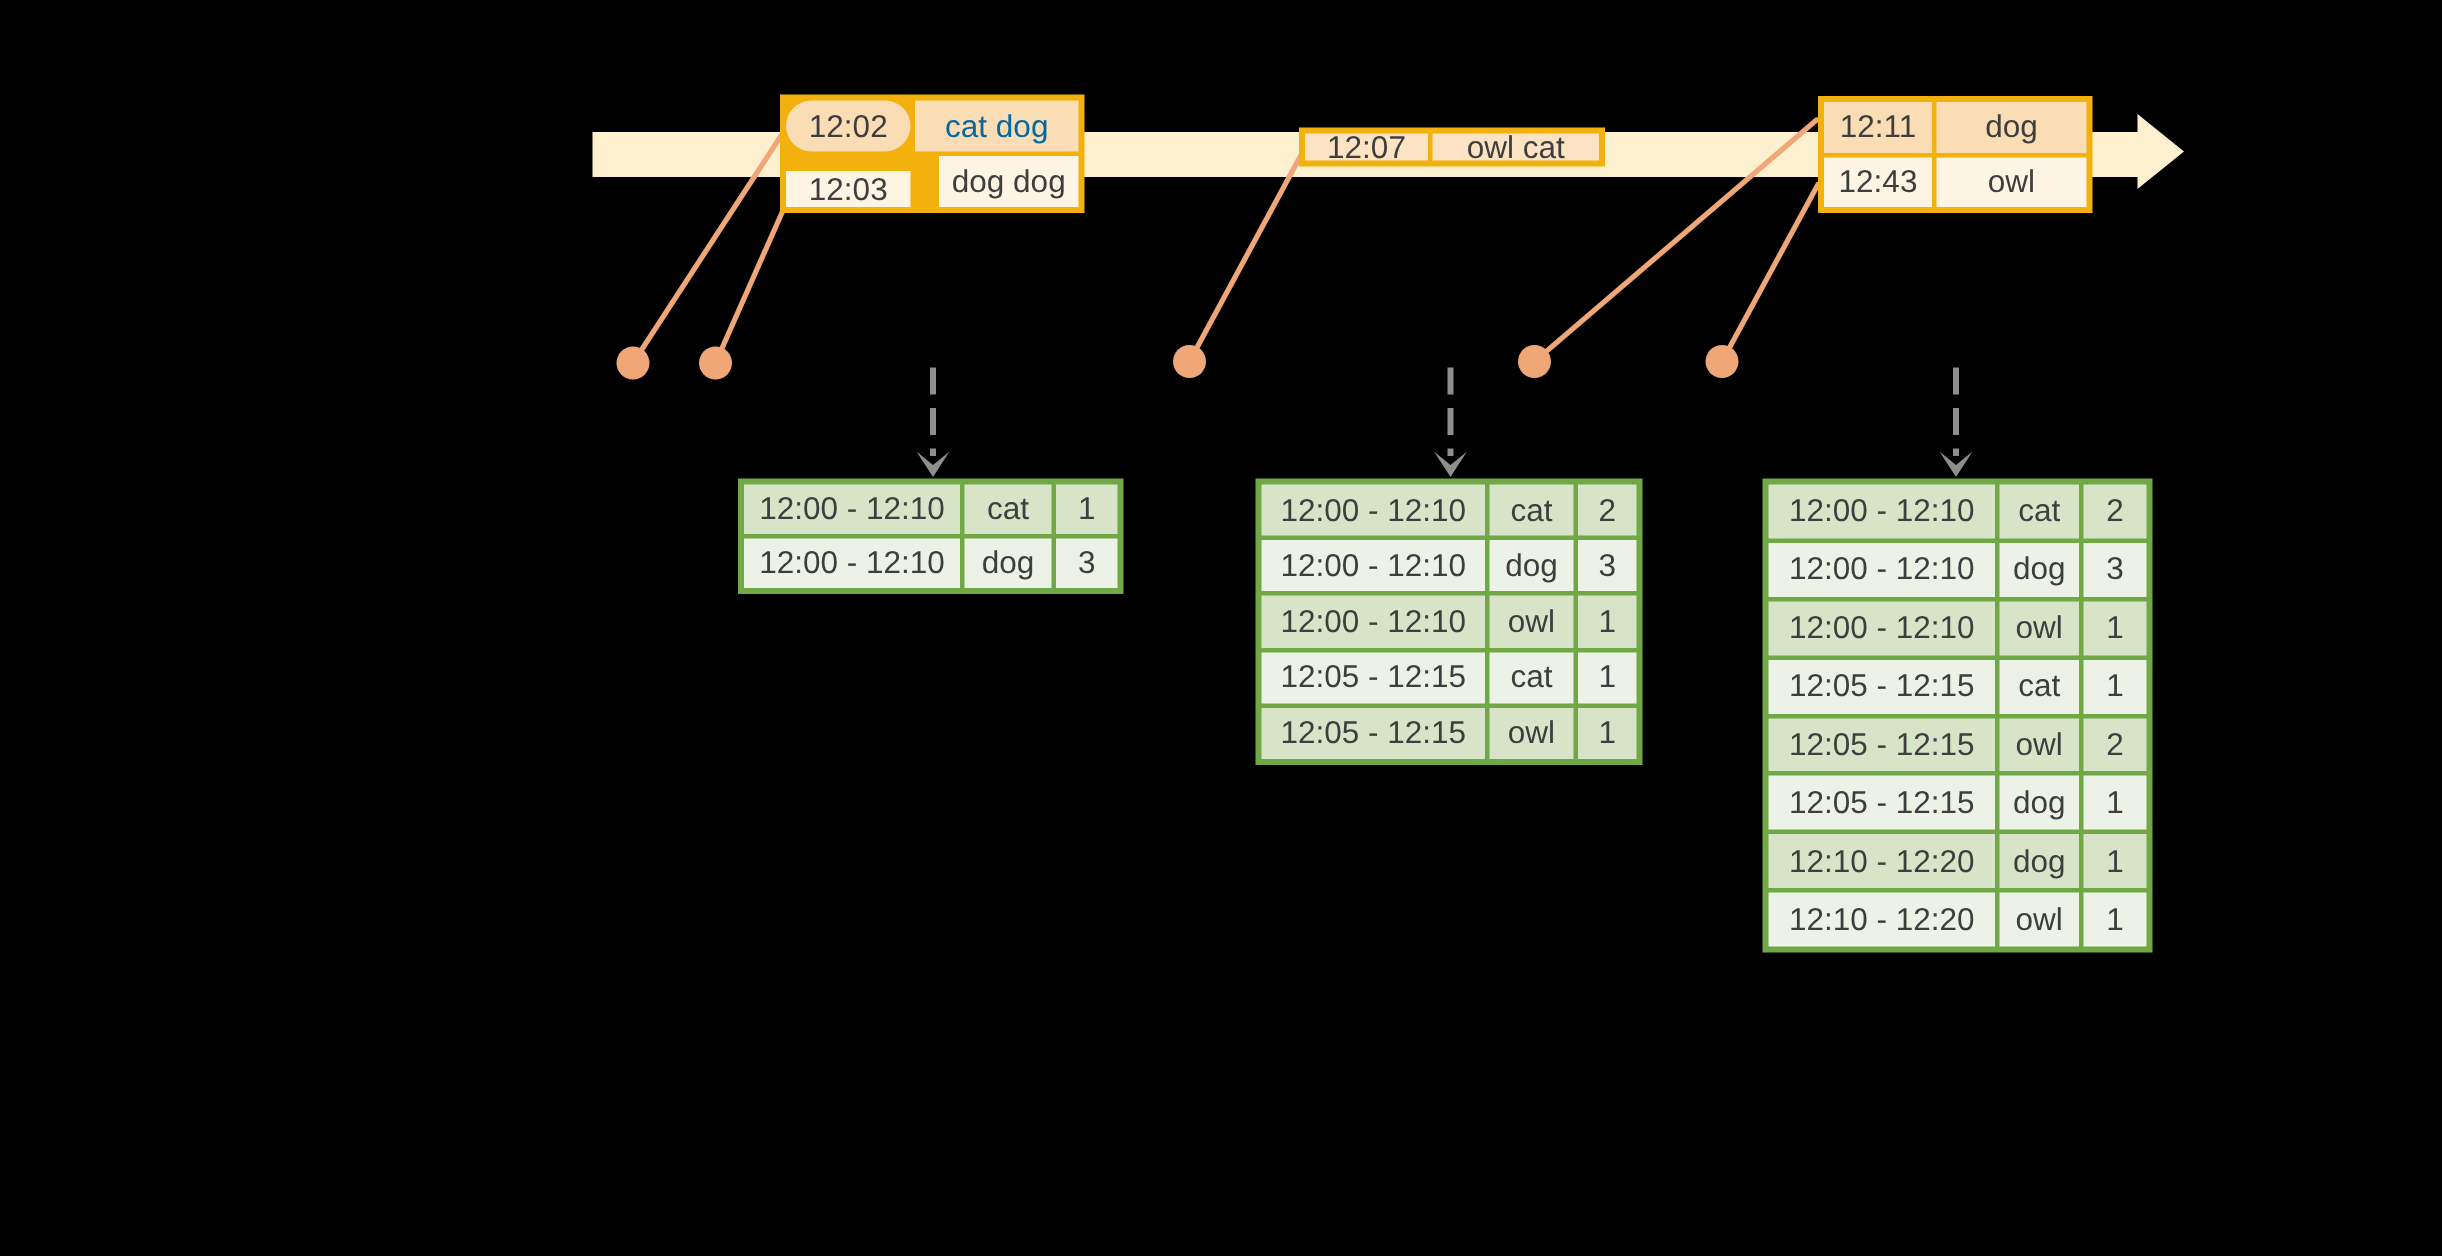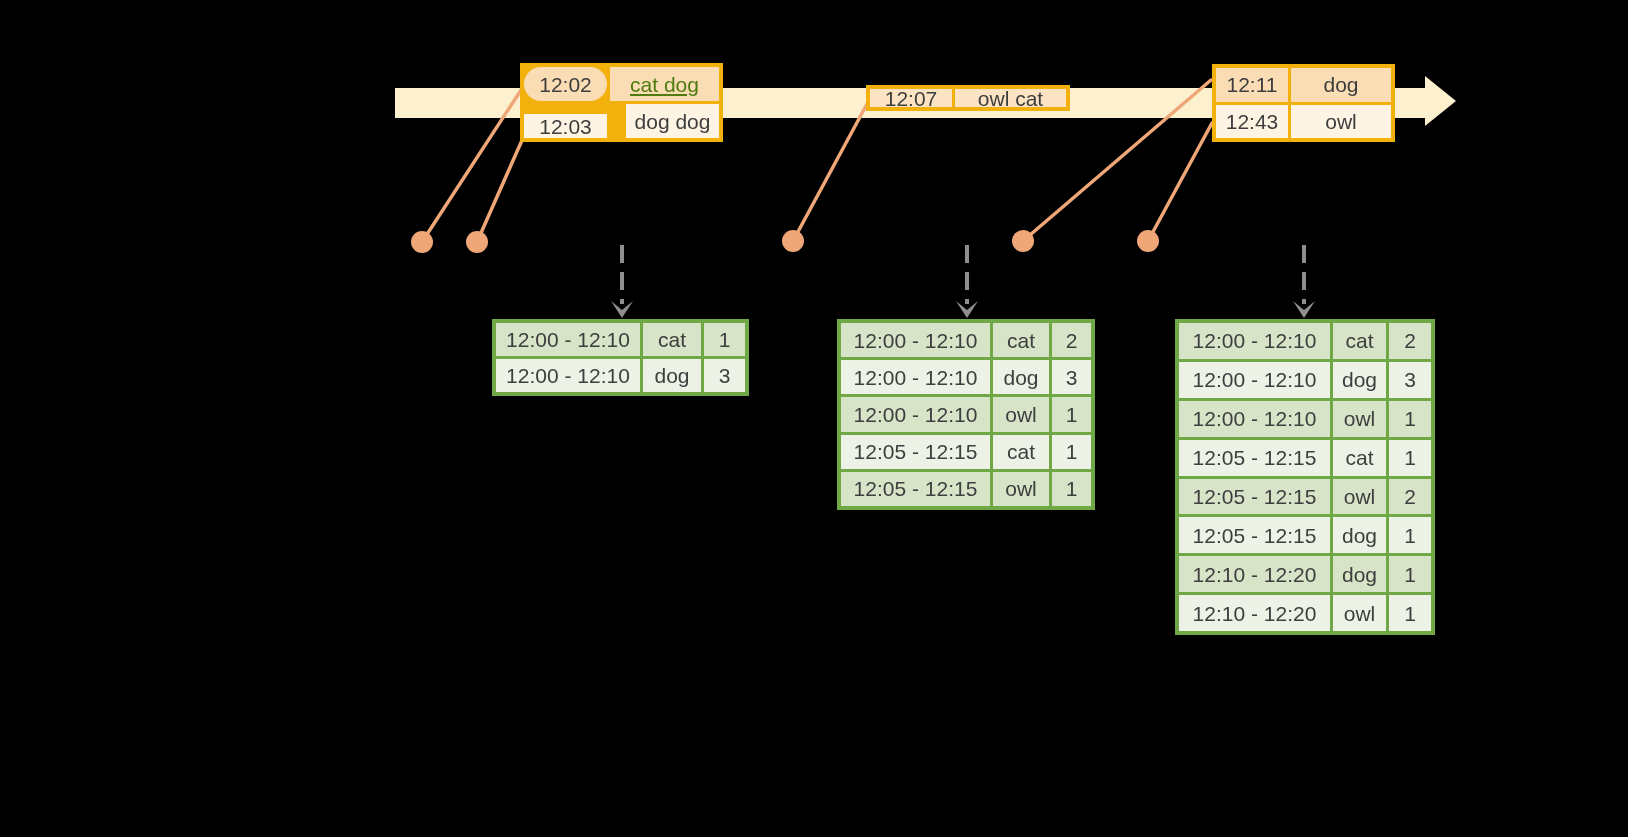--- a/index.html
+++ b/index.html
@@ -57,21 +57,21 @@
       <line x1="622" y1="245" x2="622" y2="304" stroke="#8E8E8E" stroke-width="4" stroke-dasharray="18 9"></line>
       <polygon points="611,301 622,318 633,301 622,310" fill="#8E8E8E"></polygon>
       <line x1="967" y1="245" x2="967" y2="304" stroke="#8E8E8E" stroke-width="4" stroke-dasharray="18 9"></line>
       <polygon points="956,301 967,318 978,301 967,310" fill="#8E8E8E"></polygon>
       <line x1="1304" y1="245" x2="1304" y2="304" stroke="#8E8E8E" stroke-width="4" stroke-dasharray="18 9"></line>
       <polygon points="1293,301 1304,318 1315,301 1304,310" fill="#8E8E8E"></polygon>
     </svg>
   <div id="tables-layer">
       <div class="dtable" style="left: 520px; top: 63px; width: 203px; height: 79px; background: rgb(242, 177, 13); grid-template-columns: 83px 109px; grid-template-rows: repeat(2, 1fr);">
         <div class="cell" style="background: rgb(250, 220, 181); color: rgb(62, 62, 62); border-radius: 17px;">12:02</div>
-        <div class="cell" style="background: rgb(250, 220, 181); color: #4d7c0f; text-decoration: underline;">cat dog</div>
+        <div class="cell" style="background: rgb(250, 220, 181); color: #0369a1;">cat dog</div>
         <div class="cell" style="background: rgb(253, 244, 227); color: rgb(62, 62, 62); margin-top: 10px;">12:03</div>
         <div class="cell" style="background: rgb(253, 244, 227); color: rgb(62, 62, 62); margin-left: 16px;">dog dog</div>
       </div>
       <div class="dtable" style="left: 866px; top: 85px; width: 204px; height: 26px; background: rgb(242, 177, 13); grid-template-columns: 82px 111px; grid-template-rows: repeat(1, 1fr);">
         <div class="cell" style="background: rgb(251, 227, 196); color: rgb(62, 62, 62);">12:07</div>
         <div class="cell" style="background: rgb(251, 227, 196); color: rgb(62, 62, 62);">owl cat</div>
       </div>
       <div class="dtable" style="left: 1212px; top: 64px; width: 183px; height: 78px; background: rgb(242, 177, 13); grid-template-columns: 72px 100px; grid-template-rows: repeat(2, 1fr);">
         <div class="cell" style="background: rgb(250, 220, 181); color: rgb(62, 62, 62);">12:11</div>
         <div class="cell" style="background: rgb(250, 220, 181); color: rgb(62, 62, 62);">dog</div>

